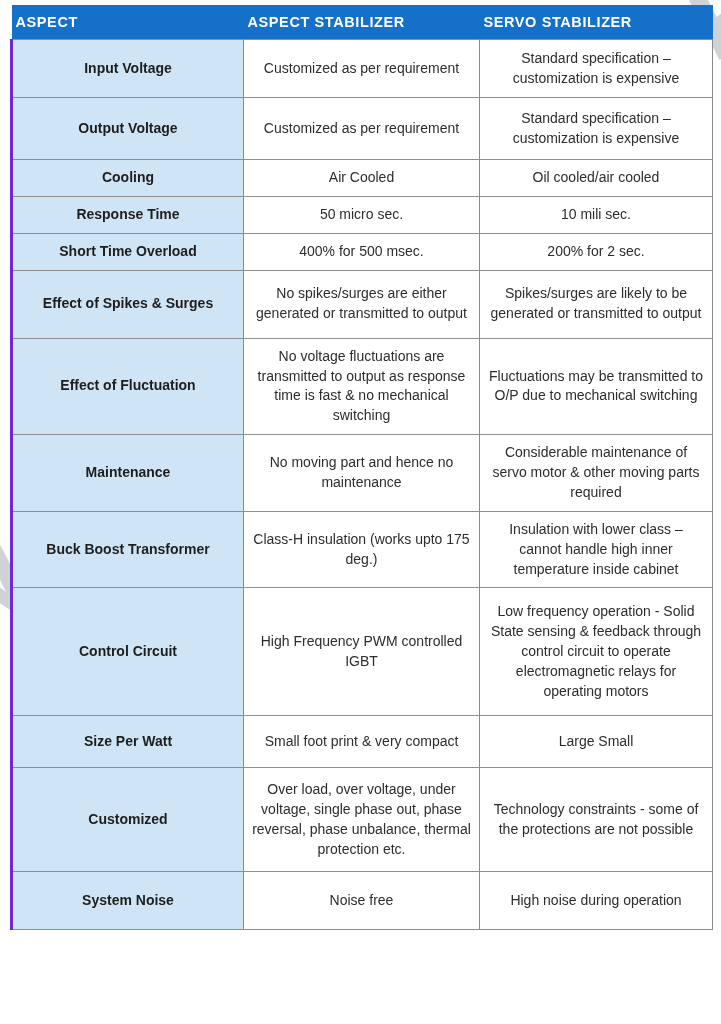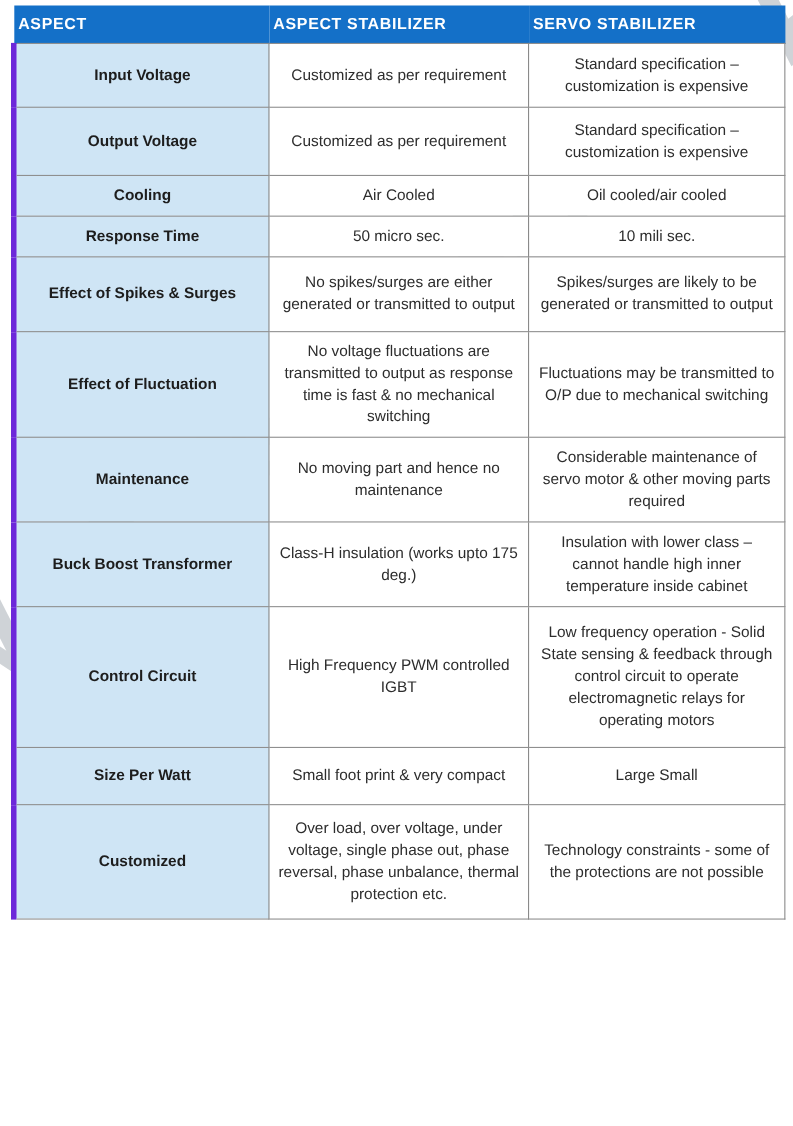--- a/index.html
+++ b/index.html
@@ -88,21 +88,21 @@
     padding: 8px 8px;
     background: #ffffff;
     font-family: "Liberation Sans", sans-serif;
   }
 
   #comparison-table td.aspect-cell {
     background: #cfe5f5;
     font-weight: bold;
     font-size: 14px;
     color: #1d1d1d;
-    border-left: 5px solid #6d28d9;
+    border-left: 3px solid #6d28d9;
     border-right: 1px solid #8a8a8a;
   }
 
   #comparison-table tbody tr td {
     border-top: 1px solid #8f8f8f;
     border-bottom: 1px solid #8f8f8f;
   }
 </style>
 </head>
 <body>
@@ -140,20 +140,25 @@
         <tr style="height: 32px;">
           <td class="aspect-cell">Cooling</td>
           <td class="static-cell">Air  Cooled</td>
           <td class="servo-cell">Oil cooled/air cooled</td>
         </tr>
         <tr style="height: 32px;">
           <td class="aspect-cell">Response Time</td>
           <td class="static-cell">50 micro sec.</td>
           <td class="servo-cell">10 mili sec.</td>
         </tr>
+        <tr style="height: 32px;">
+          <td class="aspect-cell">Short Time Overload</td>
+          <td class="static-cell">400% for 500 msec.</td>
+          <td class="servo-cell">200% for 2 sec.</td>
+        </tr>
         <tr style="height: 68px;">
           <td class="aspect-cell">Effect of Spikes &amp; Surges</td>
           <td class="static-cell">No spikes/surges are either generated or transmitted to output</td>
           <td class="servo-cell">Spikes/surges are likely to be generated or transmitted to output</td>
         </tr>
         <tr style="height: 90px;">
           <td class="aspect-cell">Effect of Fluctuation</td>
           <td class="static-cell">No voltage fluctuations are transmitted to output as response time is fast &amp; no mechanical switching</td>
           <td class="servo-cell">Fluctuations may be transmitted to O/P due to mechanical switching</td>
         </tr>
@@ -175,16 +180,21 @@
         <tr style="height: 52px;">
           <td class="aspect-cell">Size Per Watt</td>
           <td class="static-cell">Small foot print &amp; very compact</td>
           <td class="servo-cell">Large Small</td>
         </tr>
         <tr style="height: 104px;">
           <td class="aspect-cell">Customized</td>
           <td class="static-cell">Over load, over voltage, under voltage, single phase out, phase reversal, phase unbalance, thermal protection etc.</td>
           <td class="servo-cell">Technology constraints - some of the protections are not possible</td>
         </tr>
+        <tr style="height: 58px;">
+          <td class="aspect-cell">System Noise</td>
+          <td class="static-cell">Noise free</td>
+          <td class="servo-cell">High noise during operation</td>
+        </tr>
       </tbody>
   </table>
 
 </div>
 
 </body></html>

